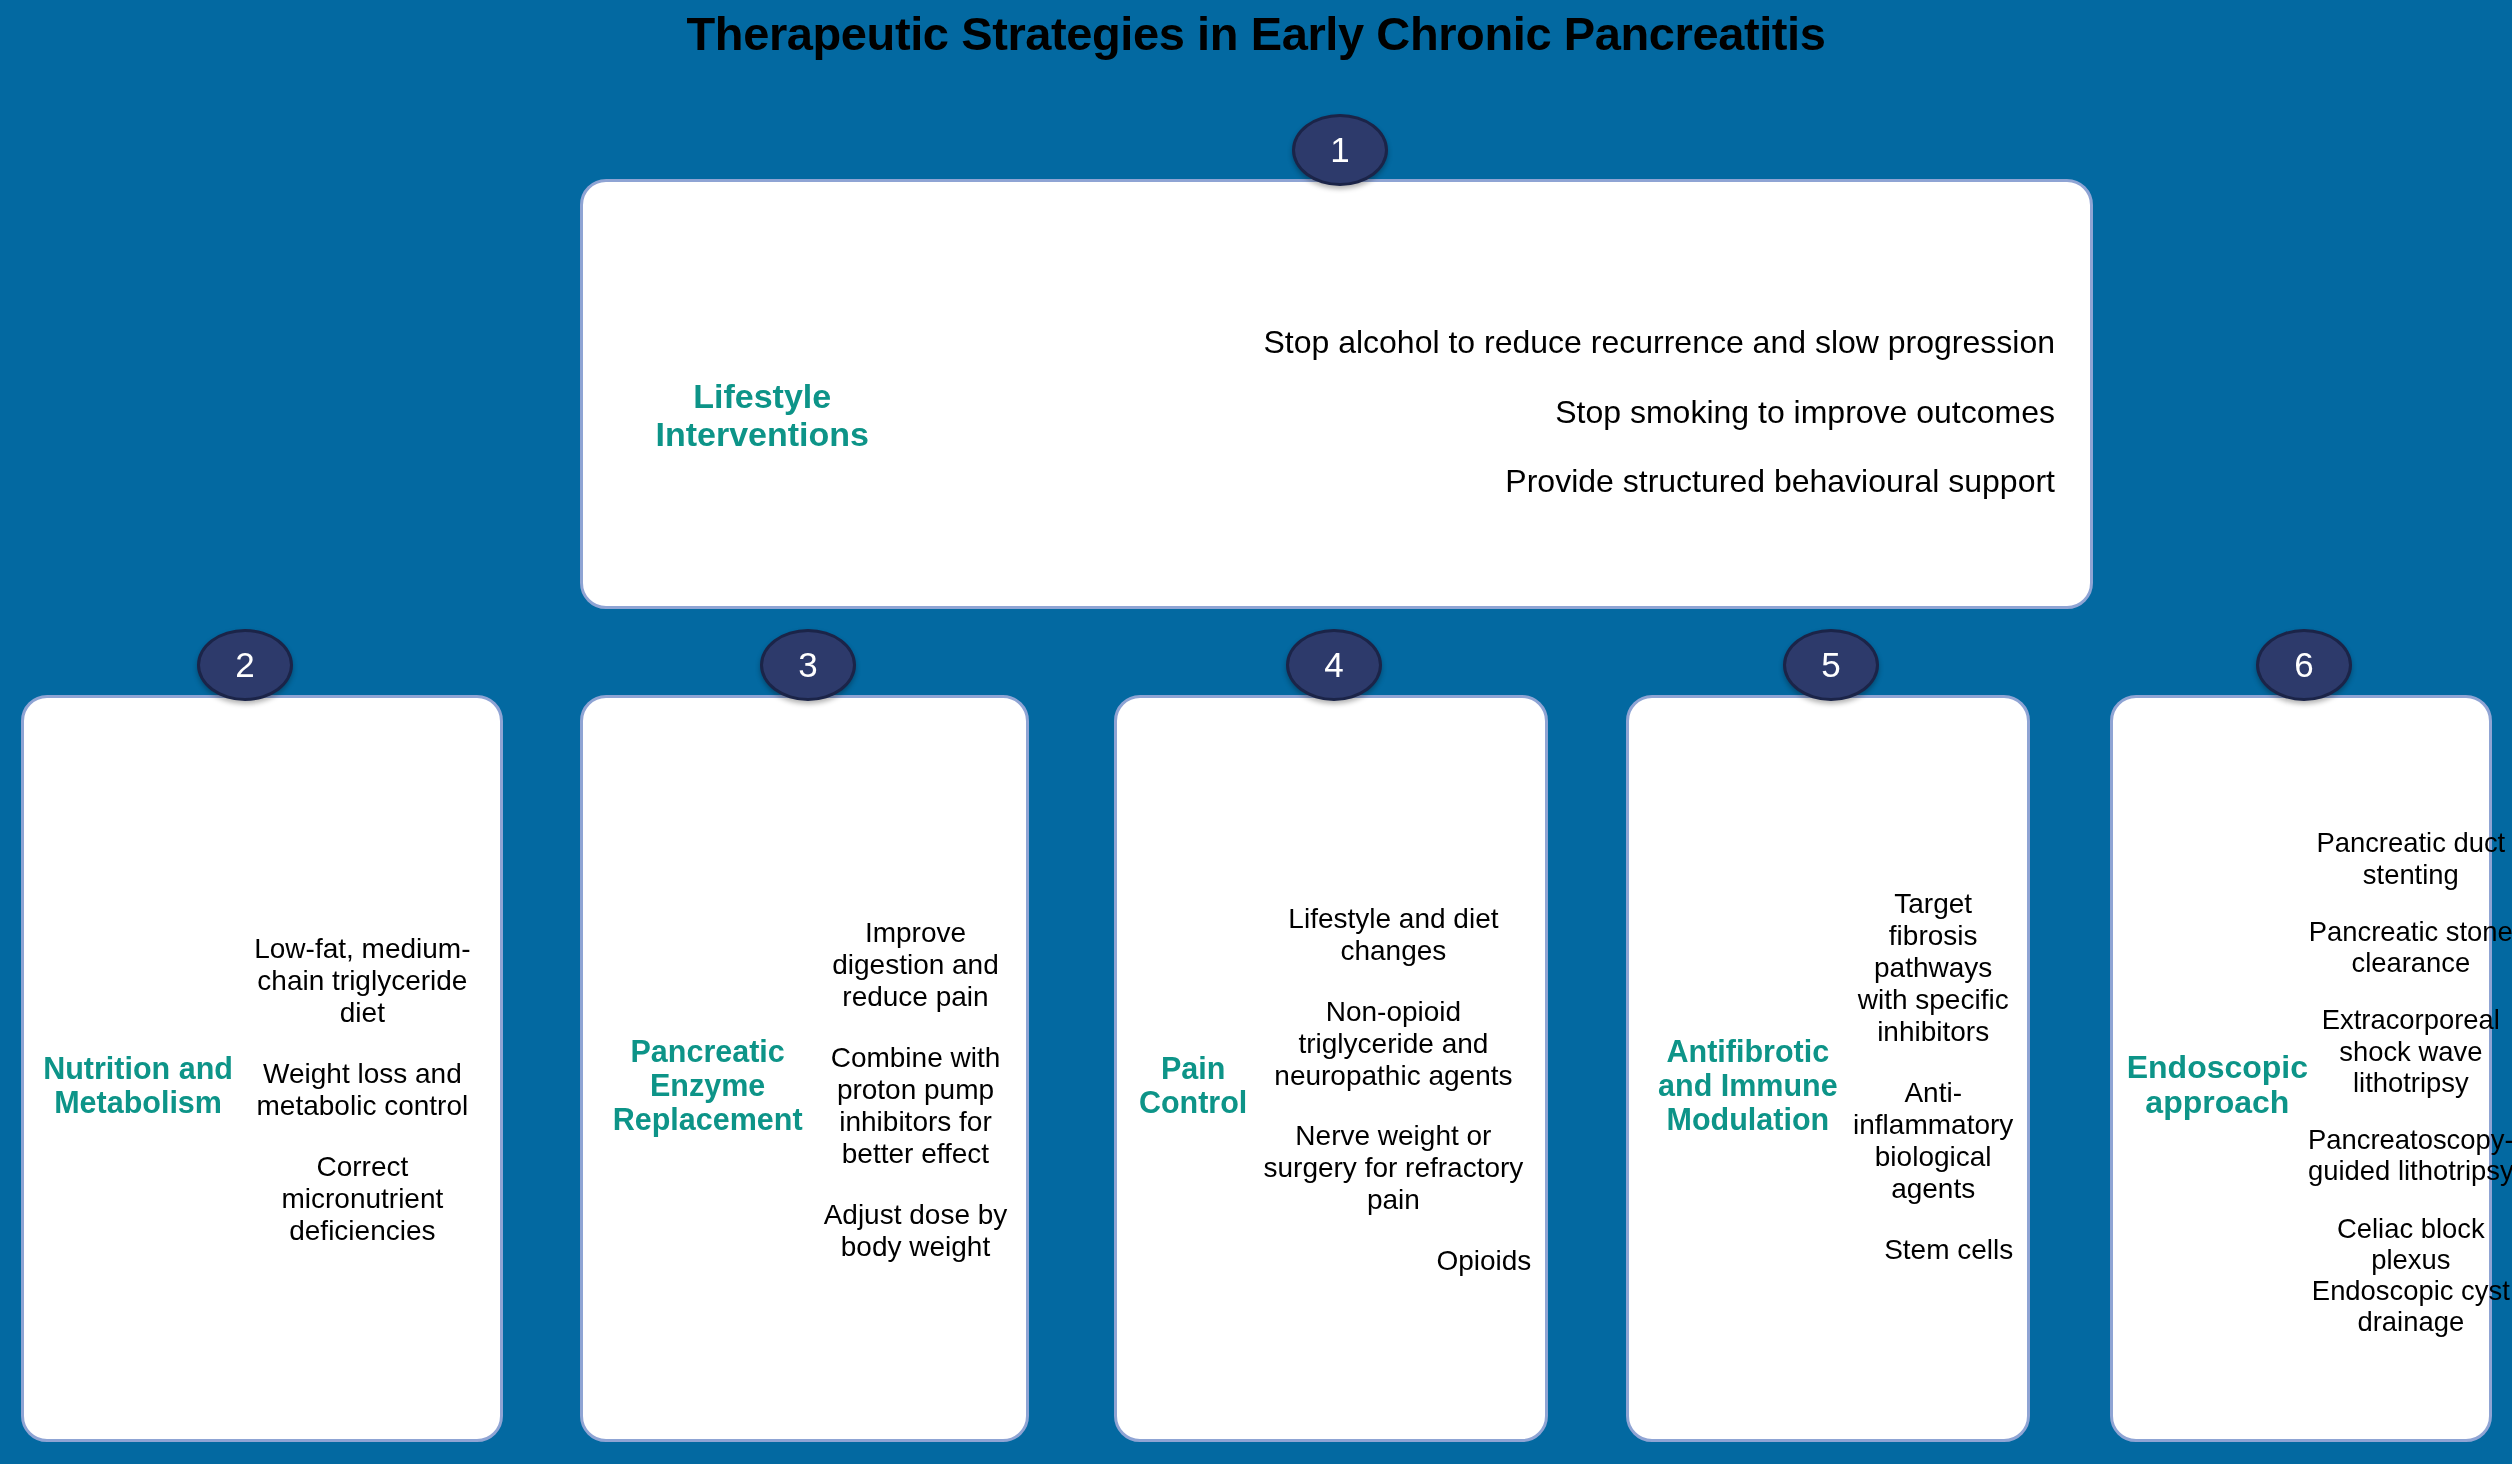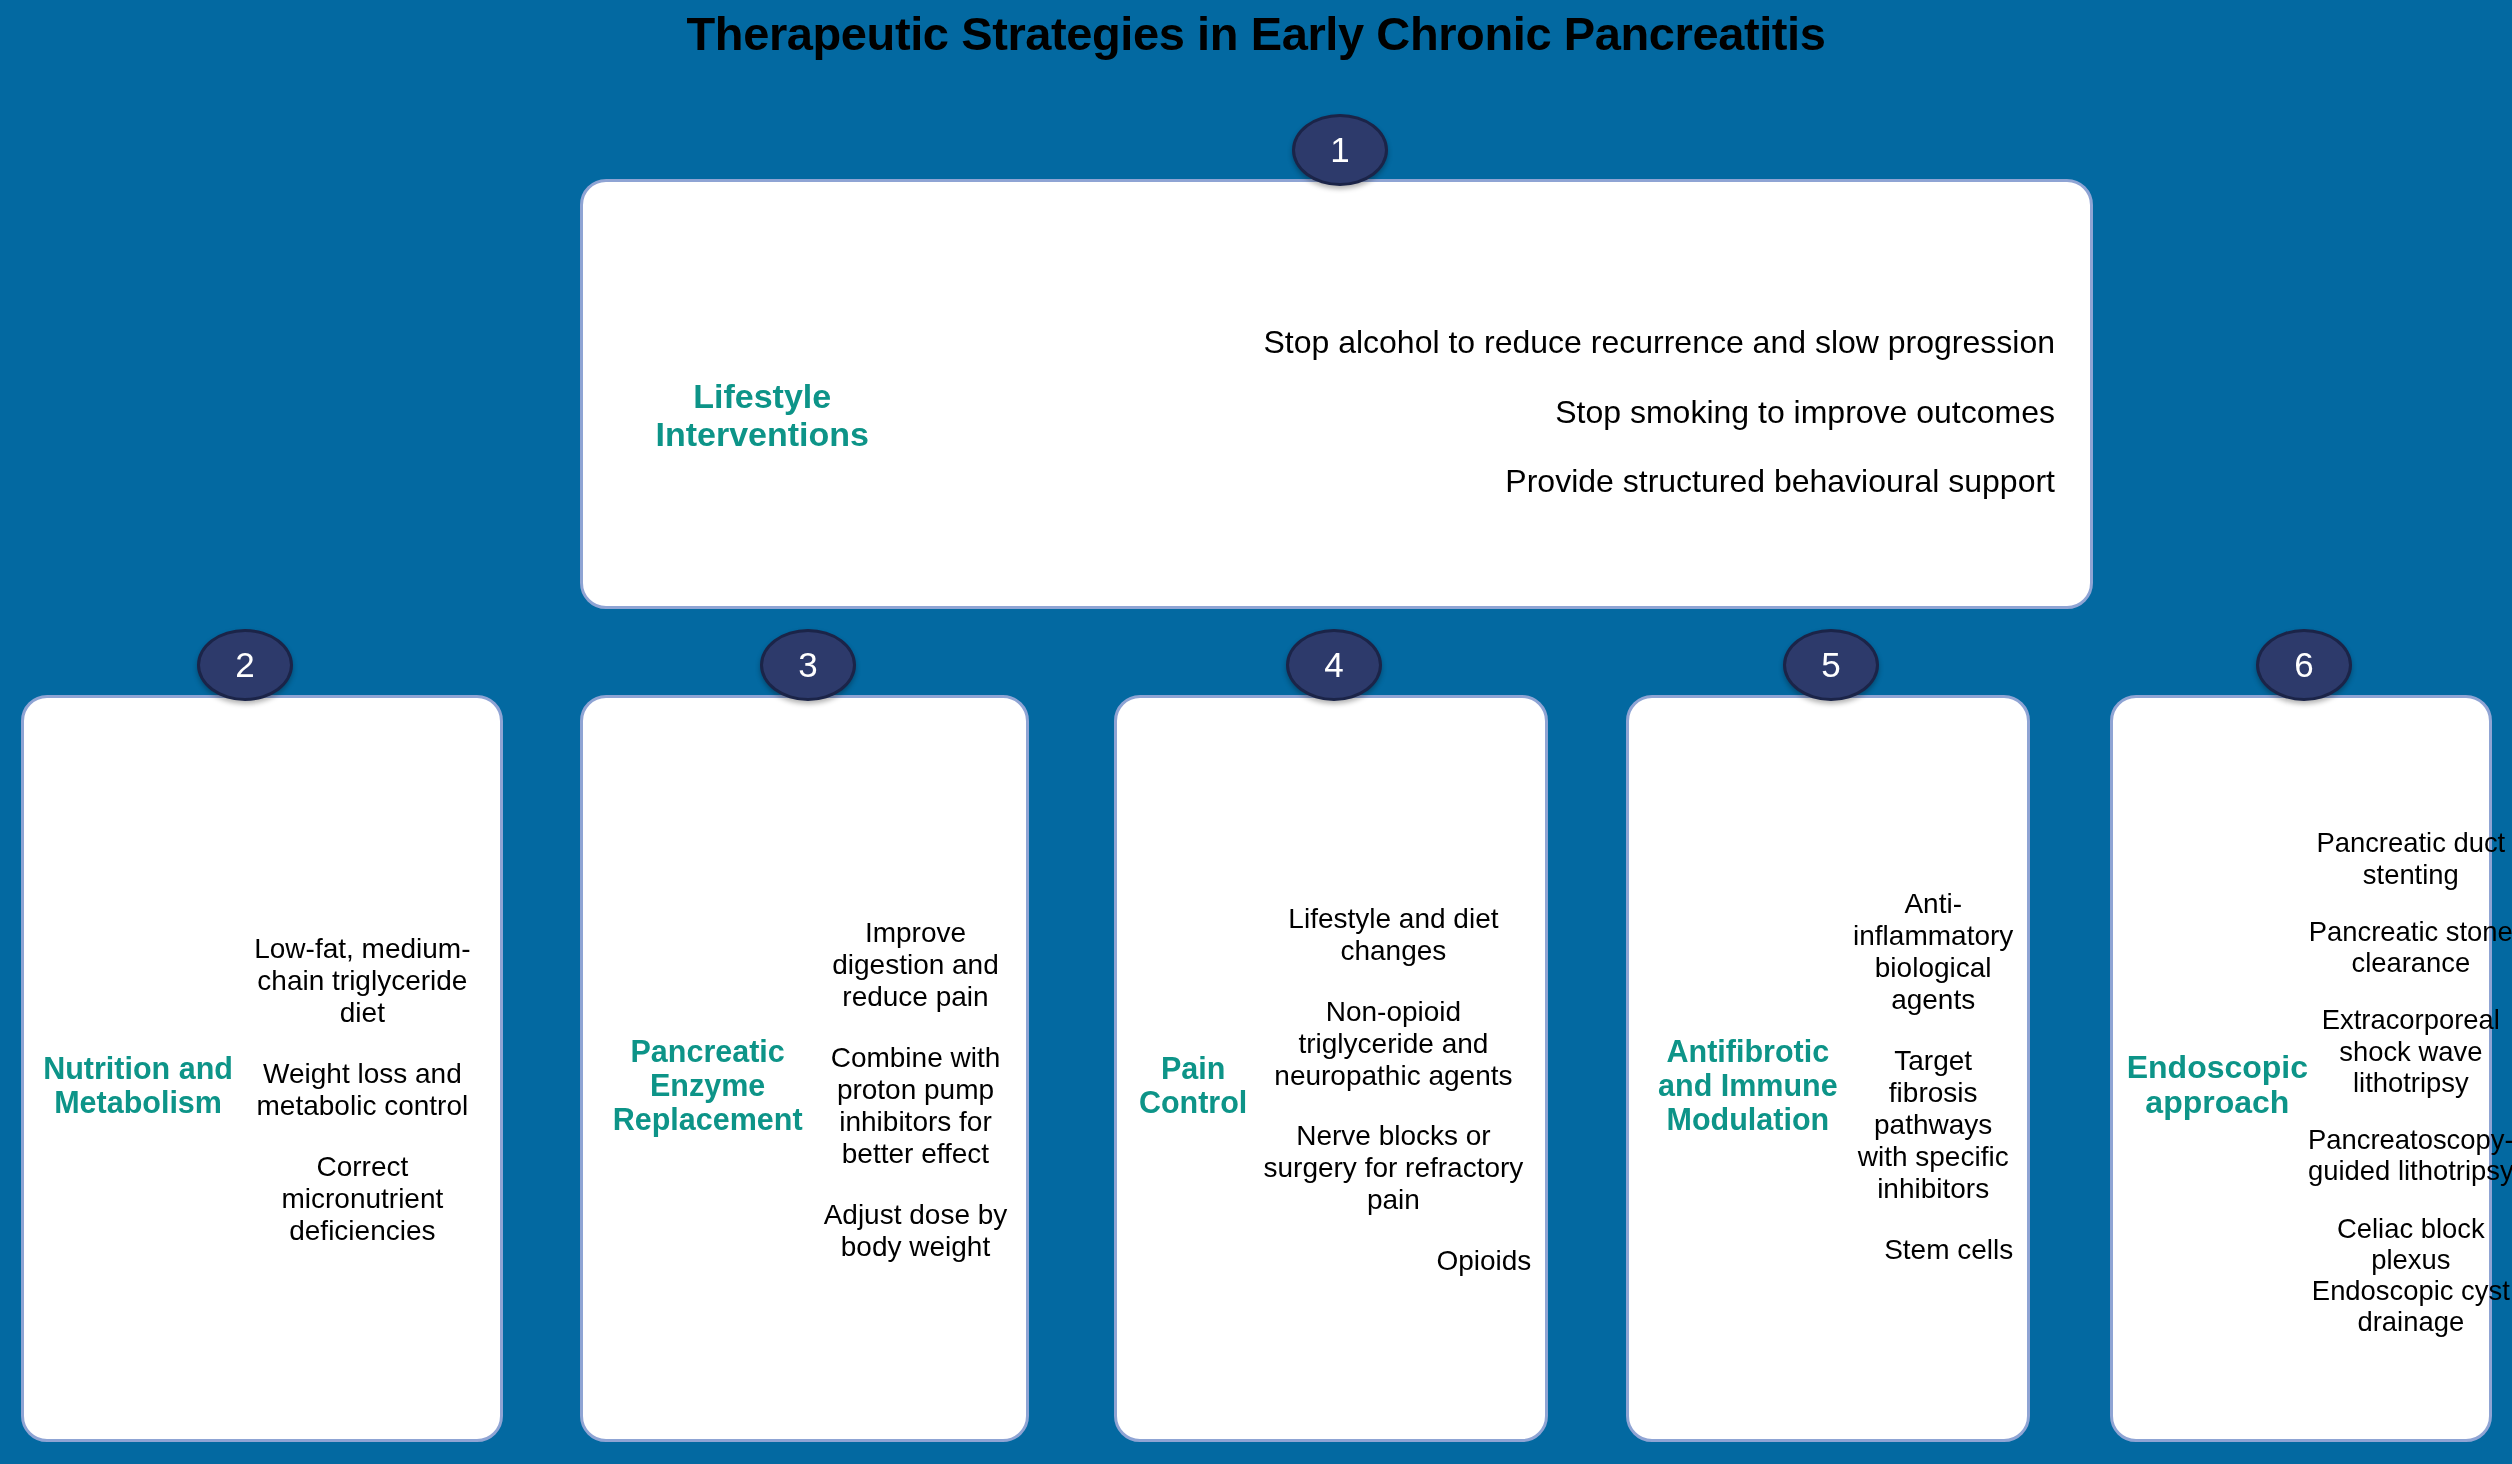--- a/index.html
+++ b/index.html
@@ -170,33 +170,33 @@
     </div>
   </div>
 
   <div class="badge" id="badge-4">4</div>
   <div class="card card-col" id="card-4">
     <div class="card-inner">
       <div class="card-heading">Pain Control</div>
       <div class="card-items">
         <div class="card-item">Lifestyle and diet changes</div>
         <div class="card-item">Non-opioid triglyceride and neuropathic agents</div>
-        <div class="card-item">Nerve blocks or surgery for refractory pain</div>
+        <div class="card-item">Nerve weight or surgery for refractory pain</div>
         <div class="card-item">Opioids</div>
       </div>
     </div>
   </div>
 
   <div class="badge" id="badge-5">5</div>
   <div class="card card-col" id="card-5">
     <div class="card-inner">
       <div class="card-heading">Antifibrotic and Immune Modulation</div>
       <div class="card-items">
+        <div class="card-item">Target fibrosis pathways with specific inhibitors</div>
         <div class="card-item">Anti-inflammatory biological agents</div>
-        <div class="card-item">Target fibrosis pathways with specific inhibitors</div>
         <div class="card-item">Stem cells</div>
       </div>
     </div>
   </div>
 
   <div class="badge" id="badge-6">6</div>
   <div class="card card-col" id="card-6">
     <div class="card-inner">
       <div class="card-heading">Endoscopic approach</div>
       <div class="card-items">

